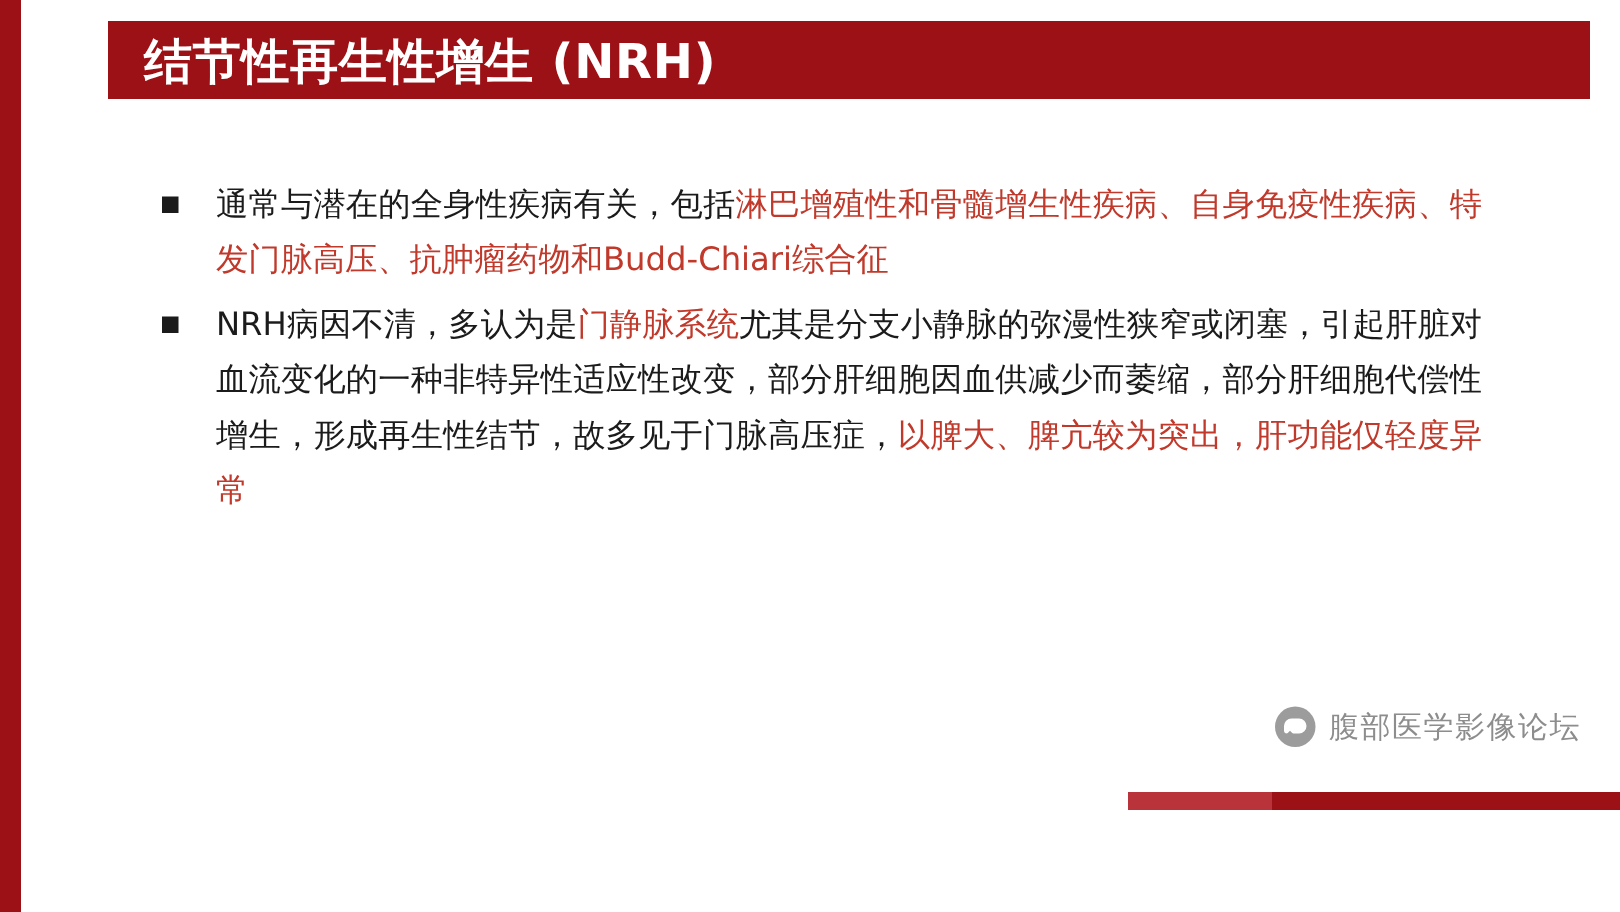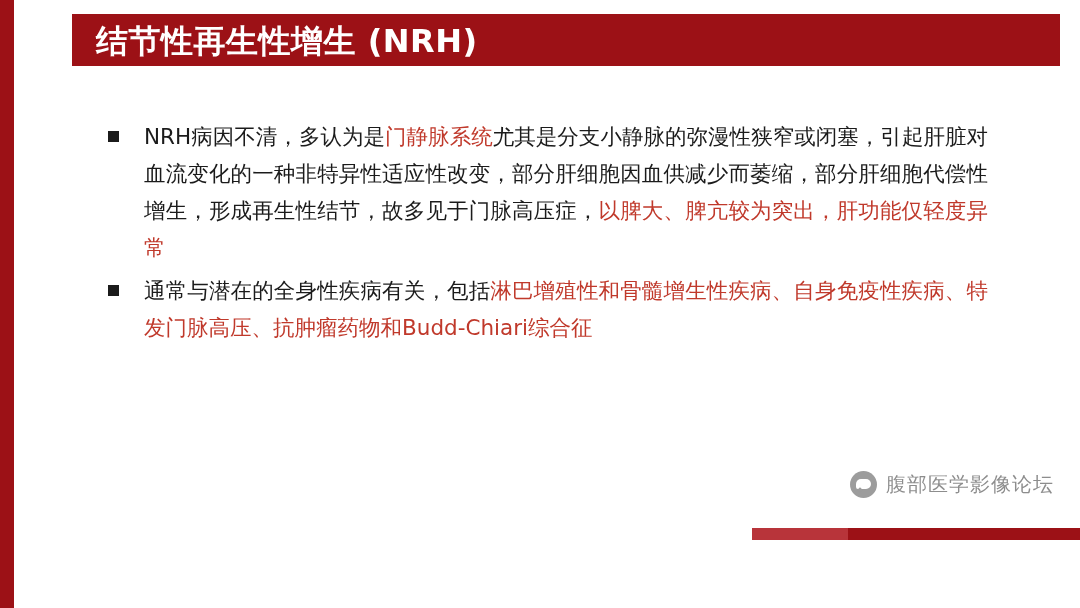--- a/index.html
+++ b/index.html
@@ -155,28 +155,28 @@
 
   <div class="left-bar"></div>
 
   <div class="title-bar"></div>
   <div class="title-text">结节性再生性增生 (NRH)</div>
 
   <div class="content">
     <div class="bullet-row">
       <span class="bullet-marker"></span>
       <span class="bullet-text">
-        <span class="dark">NRH病因不清，多认为是</span><span class="red">门静脉系统</span><span class="dark">尤其是分支小静脉的弥漫性狭窄或闭塞，引起肝脏对血流变化的一种非特异性适应性改变，部分肝细胞因血供减少而萎缩，部分肝细胞代偿性增生，形成再生性结节，故多见于门脉高压症，</span><span class="red">以脾大、脾亢较为突出，肝功能仅轻度异常</span>
+        <span class="dark">通常与潜在的全身性疾病有关，包括</span><span class="red">淋巴增殖性和骨髓增生性疾病、自身免疫性疾病、特发门脉高压、抗肿瘤药物和Budd-Chiari综合征</span>
       </span>
     </div>
 
     <div class="bullet-row">
       <span class="bullet-marker"></span>
       <span class="bullet-text">
-        <span class="dark">通常与潜在的全身性疾病有关，包括</span><span class="red">淋巴增殖性和骨髓增生性疾病、自身免疫性疾病、特发门脉高压、抗肿瘤药物和Budd-Chiari综合征</span>
+        <span class="dark">NRH病因不清，多认为是</span><span class="red">门静脉系统</span><span class="dark">尤其是分支小静脉的弥漫性狭窄或闭塞，引起肝脏对血流变化的一种非特异性适应性改变，部分肝细胞因血供减少而萎缩，部分肝细胞代偿性增生，形成再生性结节，故多见于门脉高压症，</span><span class="red">以脾大、脾亢较为突出，肝功能仅轻度异常</span>
       </span>
     </div>
   </div>
 
   <div class="watermark">
     <span class="wm-icon"></span>
     <span class="wm-text">腹部医学影像论坛</span>
   </div>
 
   <div class="bottom-accent-2"></div>

